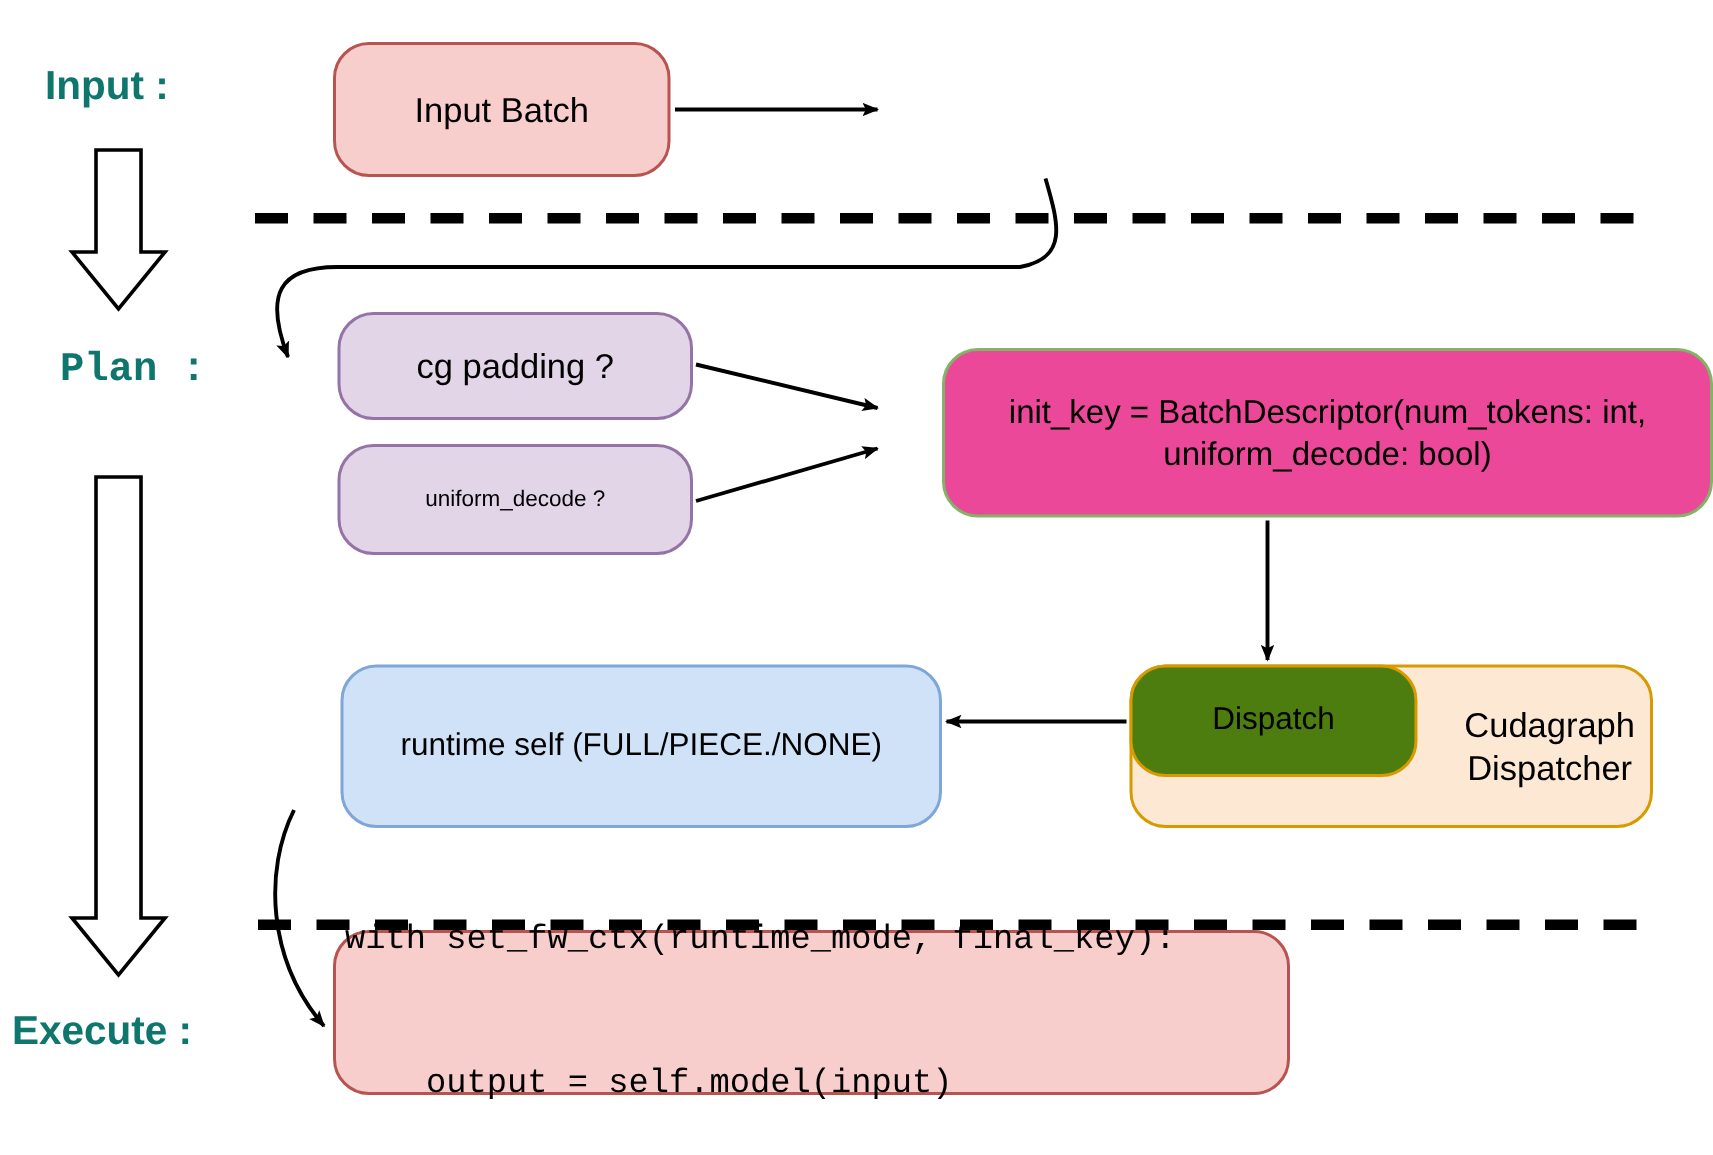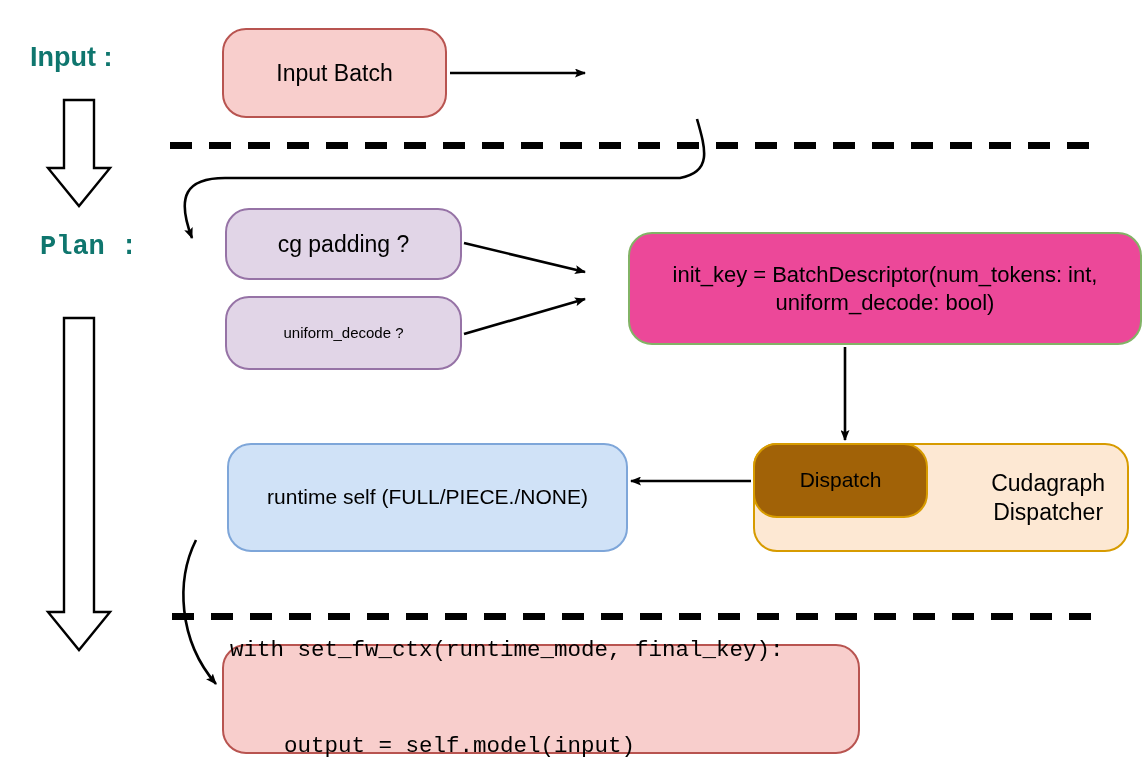--- a/index.html
+++ b/index.html
@@ -72,62 +72,63 @@
   }
   .node-init-key {
     left: 588px; top: 232px; width: 514px; height: 113px;
     background: #ec4899;
     border-color: #82b366;
     font-size: 22px;
     padding: 0 10px;
     margin-left: 40px;
   }
   .node-cudagraph-dispatcher {
-    left: 753px; top: 443px; width: 376px; height: 109px;
+    left: 753px; top: 443px; width: 349px; height: 109px;
     background: #fde8d3;
     border-color: #d79b00;
     font-size: 23px;
     align-items: center;
     justify-content: flex-end;
-    padding-right: 22px;
+    padding-right: 10px;
   }
   .node-dispatch {
-    left: 753px; top: 443px; width: 175px; height: 75px;
-    background: #a16207;
+    left: 753px; top: 443px; width: 192px; height: 75px;
+    background: #4d7c0f;
     border-color: #d79b00;
     font-size: 21px;
   }
   .node-runtime-mode {
     left: 227px; top: 443px; width: 401px; height: 109px;
     background: #d0e2f7;
     border-color: #7ea6d9;
     font-size: 21px;
   }
   .node-exec-code {
-    left: 222px; top: 644px; width: 638px; height: 110px;
+    left: 222px; top: 620px; width: 638px; height: 110px;
     background: #f8cecc;
     border-color: #b85450;
     font-family: "Liberation Mono", "DejaVu Sans Mono", monospace;
     font-size: 22.5px;
     align-items: center;
     justify-content: flex-start;
     padding-left: 6px;
     text-align: left;
     white-space: pre;
     line-height: 1.42;
   }
   .node-label { display: block; }
 </style>
 </head>
 <body>
 
 <div id="canvas">
 
   <div class="stage-label" style="left:30px; top:42px;">Input :</div>
   <div class="stage-label" style="left:40px; top:232px;font-family:Liberation Mono, monospace;">Plan :</div>
+  <div class="stage-label" style="left:8px; top:672px;">Execute :</div>
 
   <svg class="layer" viewBox="0 0 1142 770">
     <defs>
       <marker id="arrowfill" markerWidth="11" markerHeight="9" refX="10" refY="4.5" orient="auto" markerUnits="userSpaceOnUse">
         <path d="M0,0 L11,4.5 L0,9 L2.2,4.5 Z" fill="#000000"></path>
       </marker>
     </defs>
 
     <path d="M64,100 L94,100 L94,168 L110,168 L79,206 L48,168 L64,168 Z" fill="#ffffff" stroke="#000000" stroke-width="2.4" stroke-linejoin="miter"></path>
 

